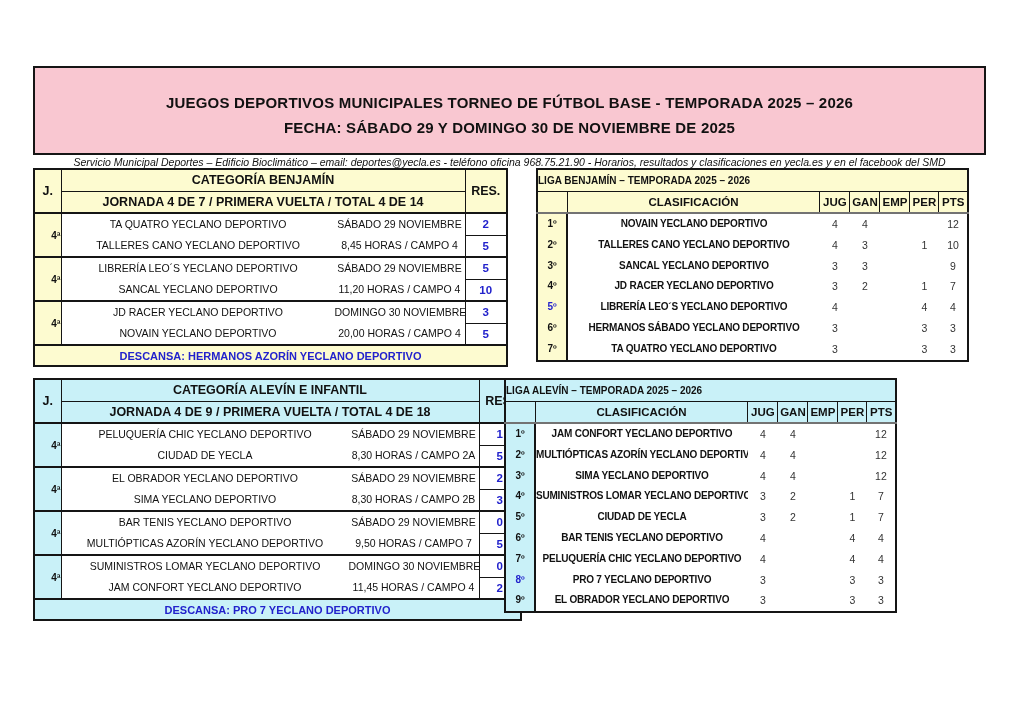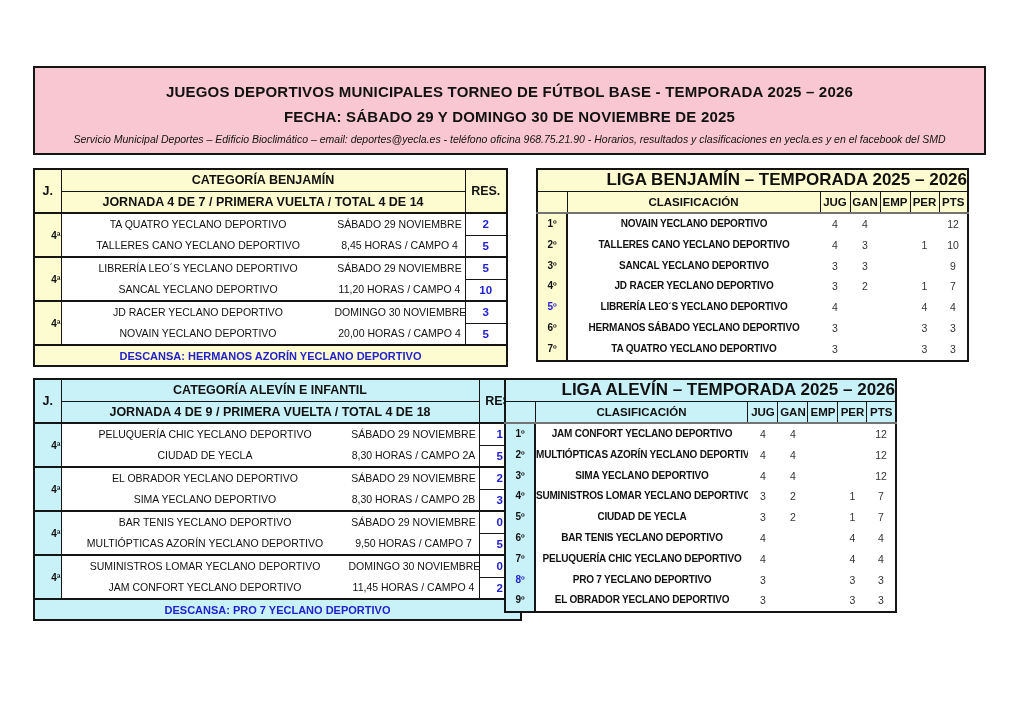--- a/index.html
+++ b/index.html
@@ -3,23 +3,23 @@
 <meta charset="utf-8">
 <style>
   *{box-sizing:border-box;margin:0;padding:0}
   html,body{background:#fff}
   body{width:1024px;height:724px;font-family:"Liberation Sans",sans-serif;color:#111}
   .page{position:relative;width:1024px;height:724px;background:#fff;overflow:hidden}
 
   
   .header-box{position:absolute;left:33px;top:66px;width:953px;height:89px;
     background:#f9c7d1;border:2px solid #151515;text-align:center}
-  .header-title{margin-top:15px;font-size:15px;font-weight:bold;letter-spacing:.2px}
+  .header-title{margin-top:26px;font-size:15px;font-weight:bold;letter-spacing:.2px}
   .header-date{margin-top:8px;font-size:15px;font-weight:bold;letter-spacing:.2px}
-  .header-info{margin-top:8px;font-size:10.5px;font-style:italic}
+  .header-info{margin-top:20px;font-size:10.5px;font-style:italic}
 
   table{position:absolute;border-collapse:collapse;table-layout:fixed;border:2px solid #151515;background:#fff}
   td{border:1px solid #151515;overflow:hidden;vertical-align:middle}
 
   .theme-cream{--fill:#fdfbd0}
   .theme-cyan{--fill:#c9f1f8}
 
   
   .mtable .hcell{background:var(--fill);font-weight:bold;font-size:12.5px;text-align:center;height:22px}
   .mtable .jnum{background:var(--fill);font-weight:bold;font-size:10px;text-align:right}
@@ -27,21 +27,21 @@
   .mline{display:flex;height:21px;line-height:21px;font-size:10.5px}
   .mline .team{flex:1;text-align:center;white-space:nowrap}
   .mline .when{width:130px;text-align:center;white-space:nowrap}
   .mtable .res{height:21px;text-align:center;font-weight:bold;font-size:11.5px;color:#2222cc}
   .mtable tr.ms td{border-top:2px solid #151515}
   .mtable tr.ds td{border-top:2px solid #151515}
   .mtable .descansa{background:var(--fill);height:21px;text-align:center;
     font-weight:bold;font-size:11px;color:#2222cc}
 
   
-  .ltable .lt td{background:var(--fill);height:22px;text-align:right;font-weight:bold;font-size:17px}
+  .ltable .lt td{background:var(--fill);height:22px;text-align:left;font-weight:bold;font-size:10px}
   .ltable .lh td{background:var(--fill);height:22px;text-align:center;font-weight:bold;font-size:11.5px;border-bottom:2px solid #737373}
   .ltable .lb td{border:none;vertical-align:top;background:#fff}
   .ltable .lb .pcol{background:var(--fill);border-right:2px solid #151515}
   .prow{height:20.8px;line-height:20.8px;text-align:center;font-weight:bold;font-size:10px}
   .prow.bluepos{color:#2222cc}
   .trow{height:20.8px;line-height:20.8px;text-align:center;font-weight:bold;font-size:10px;letter-spacing:-.2px;white-space:nowrap}
   .nrow{height:20.8px;line-height:20.8px;text-align:center;font-size:10.5px;color:#333}
 </style>
 </head>
 <body>

